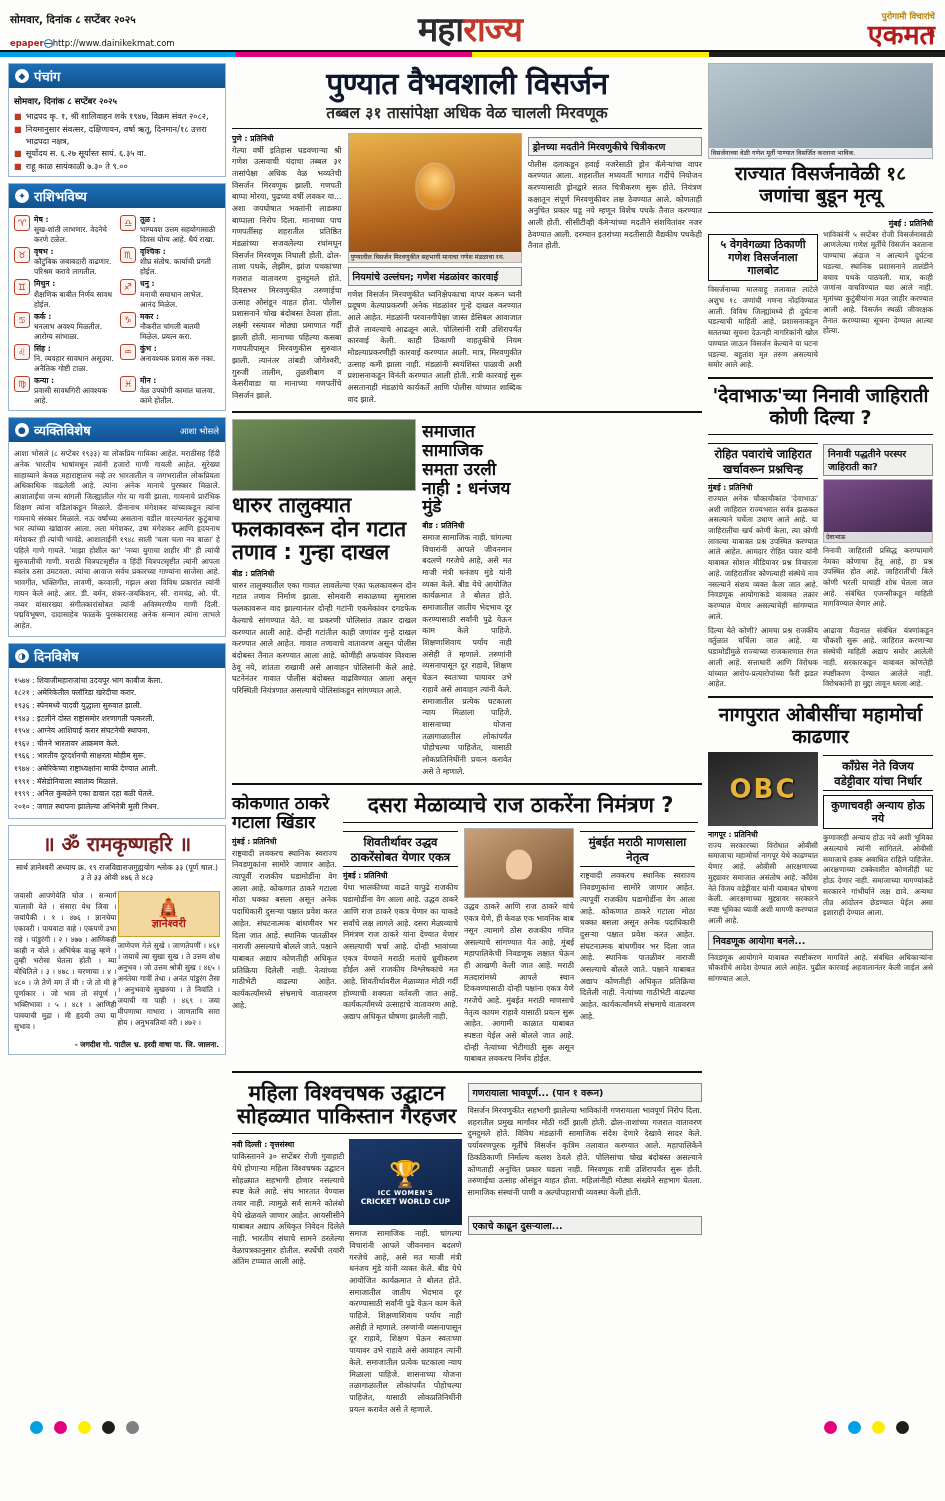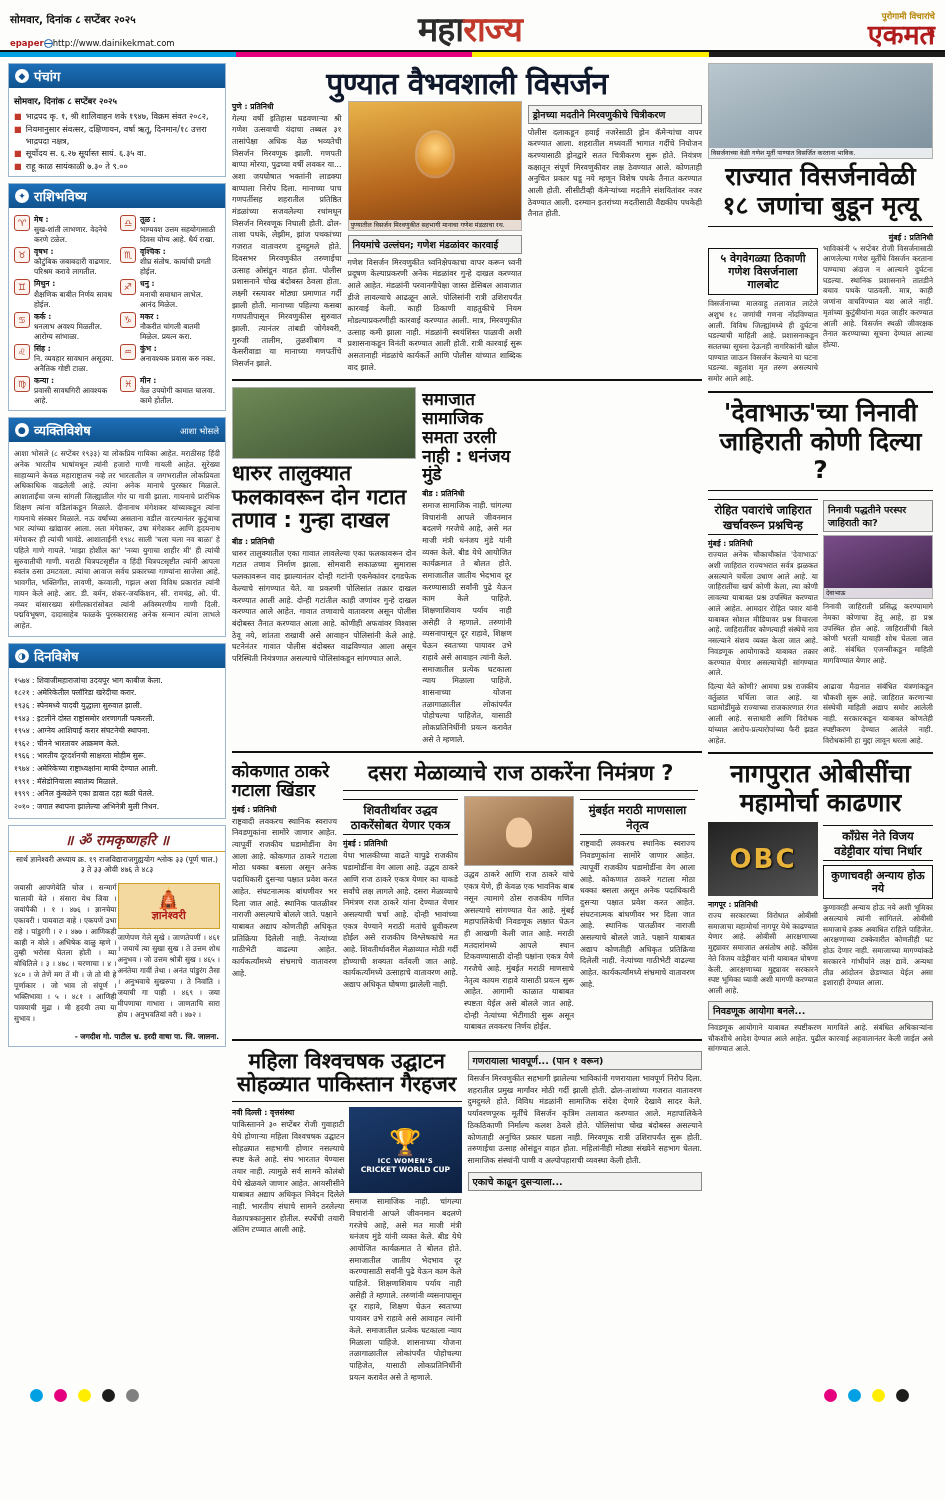--- a/index.html
+++ b/index.html
@@ -93,22 +93,22 @@
   .rashi-txt b { display:block; font-size:7.6px; color:#1a1a1a;}
 
   .bodytext { font-size:7.8px; line-height:1.5; text-align:justify; color:#1b1b1b; }
   .bodytext.small { font-size:7.4px; line-height:1.45; }
 
   .dinvishesh-list { font-size:7.5px; line-height:1.55; padding:4px 5px;}
   .dinvishesh-list div { margin-bottom:1px; }
 
   
   .rkh-title {
-    text-align:center; font-weight:bold; font-size:14px; color:#7a1f1f;
-    padding:4px 0 2px 0; border-bottom:1px solid #c9a227;font-style:italic;
+    text-align:center; font-weight:bold; font-size:20px; color:#7a1f1f;
+    padding:4px 0 2px 0; border-bottom:1px solid #c9a227;
   }
   .rkh-sub { font-size:7.6px; text-align:center; line-height:1.4; padding:3px 6px; }
   .rkh-cols { display:flex; gap:1px; padding:4px 5px; }
   .rkh-col { flex:1; font-size:7.3px; line-height:1.5; text-align:justify;}
   .temple-badge {
     background:#f3d9a0; border:1px solid #c9a227; text-align:center; padding:4px 2px;
     margin-bottom:4px;
   }
   .temple-badge .tname { color:#b01b1b; font-weight:bold; font-size:11px;}
   .temple-icon { font-size:20px; color:#b01b1b; line-height:1; }
@@ -151,21 +151,21 @@
   .hr-thin { border-top:1px solid #111; margin:5px 0; }
   .hr-thick { border-top:2px solid #111; margin:6px 0; }
 
   .sect-title {
     font-weight:bold; font-size:21px; line-height:1.1; color:#111; margin:3px 0 4px 0;
   }
   .sect-title.c { text-align:center; }
   .sect-title.sm { font-size:17px; }
 
   
-  .rt-headline { font-weight:bold; font-size:25px; line-height:1.15; text-align:center; margin:4px 0;}
+  .rt-headline { font-weight:bold; font-size:19px; line-height:1.15; text-align:center; margin:4px 0;}
   .ob-photo{
     height:74px;
     background:linear-gradient(160deg,#222,#555);
     display:flex;align-items:center;justify-content:center;
     color:#e8b33a;font-size:26px;font-weight:bold;letter-spacing:2px;
     text-shadow:1px 1px 2px #000;
   }
   .two-col { display:flex; gap:5px; }
   .two-col > div { flex:1; }
   .trophy {
@@ -360,20 +360,21 @@
         </div>
         <div class="sign">- जगदीश गो. पाटील
   भ्र. हरदी वाचा पा. जि. जालना.</div>
       </div>
 
     </div>
 
     <div class="col col-mid">
 
       <div class="headline-main">पुण्यात वैभवशाली विसर्जन</div>
+      <div class="subhead-main">तब्बल ३१ तासांपेक्षा अधिक वेळ चालली मिरवणूक</div>
 
       <div class="three-col">
         <div style="width:110px">
           <div class="byline">पुणे : प्रतिनिधी</div>
           <div class="bodytext">गेल्या वर्षी इतिहास घडवणाऱ्या श्री गणेश उत्सवाची यंदाचा तब्बल ३१ तासांपेक्षा अधिक वेळ भव्यतेची विसर्जन मिरवणूक झाली.
 
 गणपती बाप्पा मोरया, पुढच्या वर्षी लवकर या... अशा जयघोषात भक्तांनी लाडक्या बाप्पाला निरोप दिला. मानाच्या पाच गणपतींसह शहरातील प्रतिष्ठित मंडळांच्या सजवलेल्या रथांमधून विसर्जन मिरवणूक निघाली होती. ढोल-ताशा पथके, लेझीम, झांज पथकांच्या गजरात वातावरण दुमदुमले होते. दिवसभर मिरवणुकीत तरुणाईचा उत्साह ओसंडून वाहत होता. पोलीस प्रशासनाने चोख बंदोबस्त ठेवला होता. लक्ष्मी रस्त्यावर मोठ्या प्रमाणात गर्दी झाली होती. मानाच्या पहिल्या कसबा गणपतीपासून मिरवणुकीस सुरुवात झाली. त्यानंतर तांबडी जोगेश्वरी, गुरुजी तालीम, तुळशीबाग व केसरीवाडा या मानाच्या गणपतींचे विसर्जन झाले.</div>
         </div>
         <div style="width:175px">
           <div class="photo ganesh-photo" style="height:130px">
@@ -453,21 +454,21 @@
                 <div class="t1">ICC WOMEN'S</div>
                 <div class="t2">CRICKET WORLD CUP</div>
               </div>
               <div class="bodytext" style="margin-top:3px">समाज सामाजिक नाही. चांगल्या विचारांनी आपले जीवनमान बदलणे गरजेचे आहे, असे मत माजी मंत्री धनंजय मुंडे यांनी व्यक्त केले. बीड येथे आयोजित कार्यक्रमात ते बोलत होते. समाजातील जातीय भेदभाव दूर करण्यासाठी सर्वांनी पुढे येऊन काम केले पाहिजे. शिक्षणाशिवाय पर्याय नाही असेही ते म्हणाले. तरुणांनी व्यसनापासून दूर राहावे, शिक्षण घेऊन स्वतःच्या पायावर उभे राहावे असे आवाहन त्यांनी केले. समाजातील प्रत्येक घटकाला न्याय मिळाला पाहिजे. शासनाच्या योजना तळागाळातील लोकांपर्यंत पोहोचल्या पाहिजेत, यासाठी लोकप्रतिनिधींनी प्रयत्न करावेत असे ते म्हणाले.</div>
             </div>
           </div>
         </div>
         <div style="width:235px">
           <div class="subhead-box">गणरायाला भावपूर्ण... (पान १ वरून)</div>
           <div class="bodytext">विसर्जन मिरवणुकीत सहभागी झालेल्या भाविकांनी गणरायाला भावपूर्ण निरोप दिला. शहरातील प्रमुख मार्गांवर मोठी गर्दी झाली होती. ढोल-ताशांच्या गजरात वातावरण दुमदुमले होते. विविध मंडळांनी सामाजिक संदेश देणारे देखावे सादर केले. पर्यावरणपूरक मूर्तींचे विसर्जन कृत्रिम तलावात करण्यात आले. महापालिकेने ठिकठिकाणी निर्माल्य कलश ठेवले होते. पोलिसांचा चोख बंदोबस्त असल्याने कोणताही अनुचित प्रकार घडला नाही. मिरवणूक रात्री उशिरापर्यंत सुरू होती. तरुणाईचा उत्साह ओसंडून वाहत होता. महिलांनीही मोठ्या संख्येने सहभाग घेतला. सामाजिक संस्थांनी पाणी व अल्पोपहाराची व्यवस्था केली होती.</div>
-          <div class="subhead-box" style="margin-top:5px">एकाचे काढून दुसऱ्याला...</div>
+          <div class="subhead-box" style="margin-top:17px">एकाचे काढून दुसऱ्याला...</div>
           <div class="bodytext"></div>
         </div>
       </div>
 
     </div>
 
     <div class="col col-right">
 
       <div class="photo" style="height:96px">
         <div class="cap">विसर्जनाच्या वेळी गणेश मूर्ती पाण्यात विसर्जित करताना भाविक.</div>

